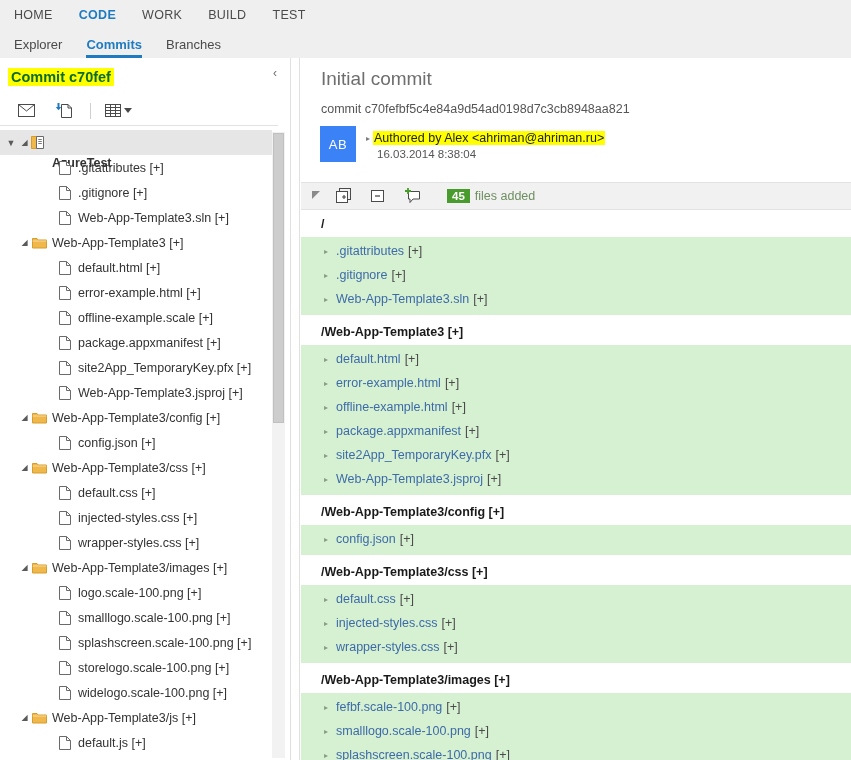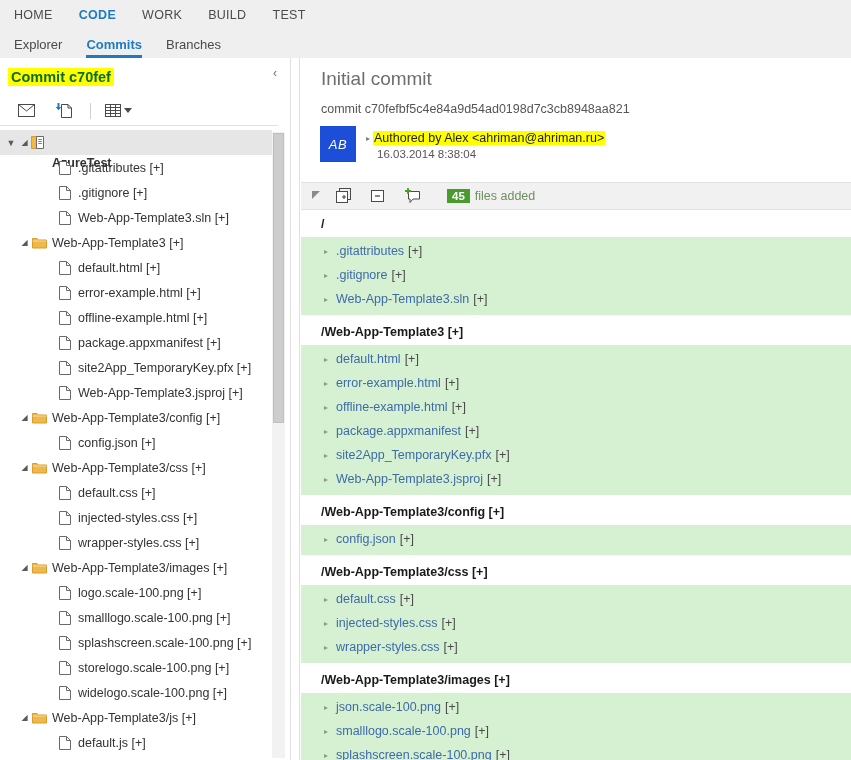--- a/index.html
+++ b/index.html
@@ -173,26 +173,25 @@
     white-space: nowrap;
   }
   #commit-sha {
     position: absolute; left: 20px; top: 44px;
     font-size: 12.5px; color: #555555;
     white-space: nowrap;
   }
   #avatar {
     position: absolute; left: 19px; top: 68px;
     width: 36px; height: 36px;
-    background: #1d4ed8;
+    background: #3b82f6;
     color: #ffffff;
     font-size: 13px;
     display: flex; align-items: center; justify-content: center;
     letter-spacing: 0.5px;
-    font-style: italic;
   }
   #author-disc {
     position: absolute; left: 65px; top: 76px;
     width: 8px; height: 10px;
     color: #7a7a7a; font-size: 8px;
     line-height: 10px;
     cursor: pointer;
   }
   #author-line {
     position: absolute; left: 72px; top: 73px;
@@ -403,21 +402,21 @@
         <span class="lbl">error-example.html [+]</span>
       </div>
       <div class="tnode ind-2">
         <span class="spacer"></span>
         <span class="ico">
           <svg width="12" height="14" viewBox="0 0 12 14">
             <path d="M0.5 0.5 L7.5 0.5 L11.5 4.5 L11.5 13.5 L0.5 13.5 Z" fill="#ffffff" stroke="#6a6a6a" stroke-width="1"></path>
             <path d="M7.5 0.5 L7.5 4.5 L11.5 4.5" fill="none" stroke="#6a6a6a" stroke-width="1"></path>
           </svg>
         </span>
-        <span class="lbl">offline-example.html [+]</span>
+        <span class="lbl">offline-example.scale [+]</span>
       </div>
       <div class="tnode ind-2">
         <span class="spacer"></span>
         <span class="ico">
           <svg width="12" height="14" viewBox="0 0 12 14">
             <path d="M0.5 0.5 L7.5 0.5 L11.5 4.5 L11.5 13.5 L0.5 13.5 Z" fill="#ffffff" stroke="#6a6a6a" stroke-width="1"></path>
             <path d="M7.5 0.5 L7.5 4.5 L11.5 4.5" fill="none" stroke="#6a6a6a" stroke-width="1"></path>
           </svg>
         </span>
         <span class="lbl">package.appxmanifest [+]</span>
@@ -712,21 +711,21 @@
           <span class="fdisc">▸</span>
           <span class="fname">wrapper-styles.css</span>
           <span class="fplus">[+]</span>
         </div>
       </div>
       <div class="grp-sep"></div>
       <div class="grp-head">/Web-App-Template3/images [+]</div>
       <div class="grp-body">
         <div class="frow">
           <span class="fdisc">▸</span>
-          <span class="fname">json.scale-100.png</span>
+          <span class="fname">fefbf.scale-100.png</span>
           <span class="fplus">[+]</span>
         </div>
         <div class="frow">
           <span class="fdisc">▸</span>
           <span class="fname">smalllogo.scale-100.png</span>
           <span class="fplus">[+]</span>
         </div>
         <div class="frow">
           <span class="fdisc">▸</span>
           <span class="fname">splashscreen.scale-100.png</span>

